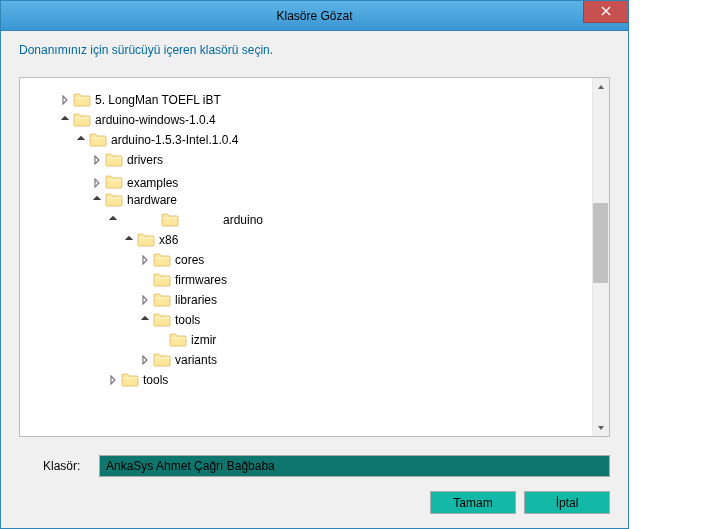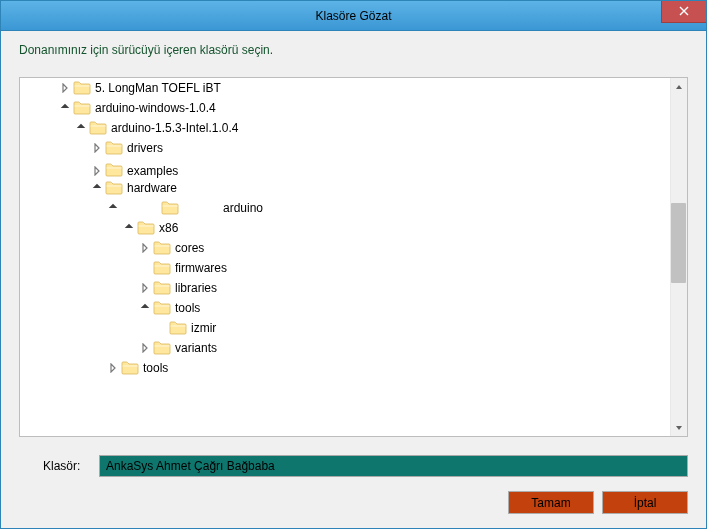--- a/index.html
+++ b/index.html
@@ -6,21 +6,21 @@
   html, body { margin: 0; padding: 0; }
   body {
     font-family: "Segoe UI", Tahoma, sans-serif;
     font-size: 12px;
     background: #fff;
     width: 707px;
     height: 529px;
     overflow: hidden;
   }
   .window {
-    width: 707px;
+    width: 629px;
     height: 529px;
     border: 1px solid #2e84b7;
     background: #fff;
     display: flex;
     flex-direction: column;
   }
   .titlebar {
     height: 30px;
     background: #4aa6de;
     background: linear-gradient(#5cb3e6, #3b97d4);
@@ -54,34 +54,34 @@
   .close-btn svg { width: 10px; height: 10px; }
   .body {
     flex: 1;
     padding: 12px 18px 14px 18px;
     display: flex;
     flex-direction: column;
     background: #f0f0f0;
   }
   .instruction {
     font-size: 12px;
-    color: #14532d;
+    color: #0369a1;
     margin-bottom: 20px;
   }
   .tree-wrap {
     flex: 1;
     border: 1px solid #bdbdbd;
     background: #fff;
     overflow: hidden;
     position: relative;
     display: flex;
   }
   .tree {
     flex: 1;
-    padding: 0 0 4px 2px;
+    padding: 12px 0 4px 2px;
     overflow-y: auto;
     overflow-x: hidden;
   }
   .row {
     display: flex;
     align-items: center;
     height: 20px;
     white-space: nowrap;
   }
   .expander {
@@ -160,21 +160,21 @@
   .button-row {
     display: flex;
     justify-content: flex-end;
     gap: 8px;
     margin-top: 14px;
   }
   .btn {
     min-width: 86px;
     height: 23px;
     border: 1px solid #acacac;
-    background: #c2410c;
+    background: #14b8a6;
     font-family: inherit;
     font-size: 12px;
     display: flex;
     align-items: center;
     justify-content: center;
     padding: 0 14px;
   }
 </style>
 </head>
 <body>

